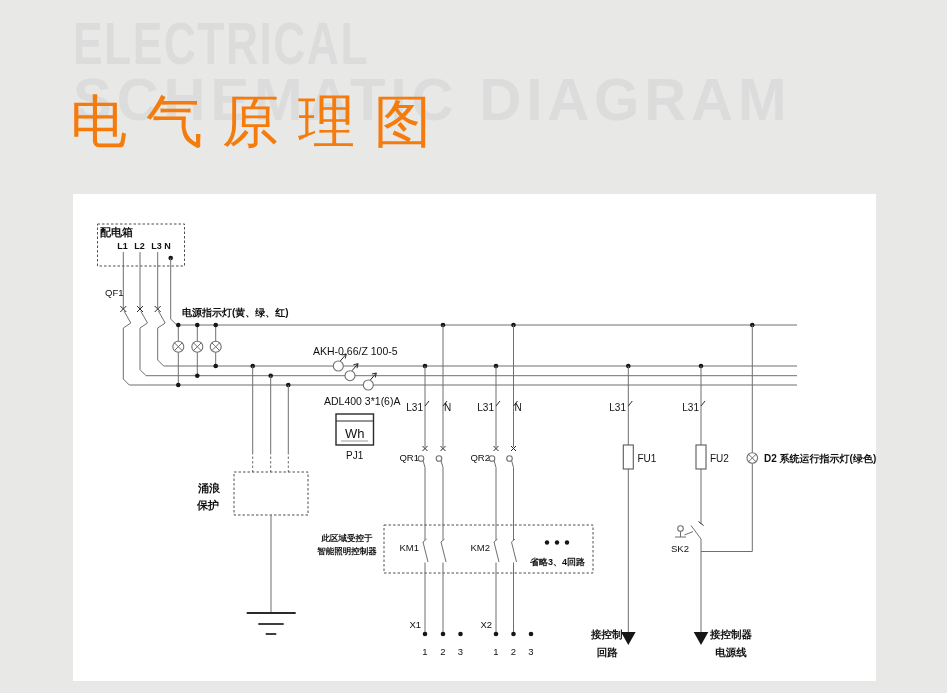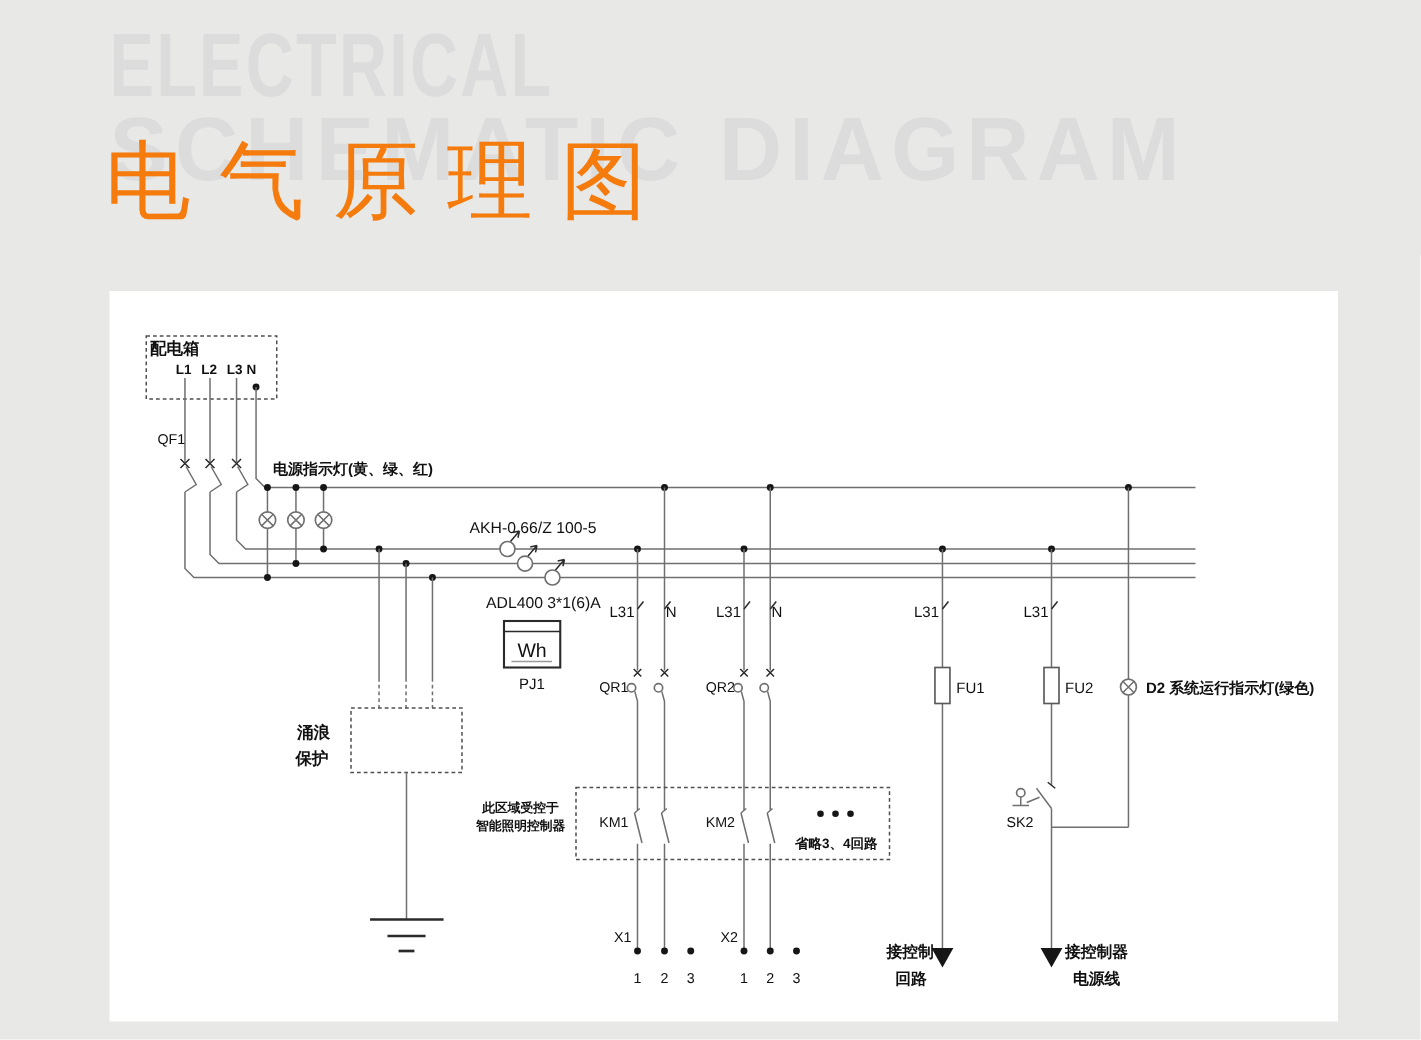--- a/index.html
+++ b/index.html
@@ -16,21 +16,20 @@
   #wm1{top:14px;font-size:60px;letter-spacing:2px;transform:scaleX(0.74);}
   #wm2{top:70px;font-size:60px;letter-spacing:5px;transform:scaleX(0.97);}
   #main-title{
     position:absolute;left:70px;top:93px;
     font-size:57px;font-weight:normal;letter-spacing:19px;line-height:1;
     color:#f47b0c;white-space:nowrap;
   }
   #panel{
     position:absolute;left:73px;top:194px;width:803px;height:487px;
     background:#ffffff;
-    padding-left:16px;
   }
   #schematic{position:absolute;left:0;top:0;}
   .wire{stroke:#6f6f6f;stroke-width:1;fill:none;}
   .wire-dash{stroke:#6f6f6f;stroke-width:1;fill:none;stroke-dasharray:2.5 2;}
   .boxdash{stroke:#4f4f4f;stroke-width:1;fill:none;stroke-dasharray:2.5 2;}
   .sym{stroke:#6f6f6f;stroke-width:1.1;fill:#ffffff;}
   .mark{stroke:#2a2a2a;stroke-width:1;fill:none;}
   .dot{fill:#161616;stroke:none;}
   .tri{fill:#161616;stroke:none;}
   .gnd{stroke:#2a2a2a;stroke-width:1.8;fill:none;}

